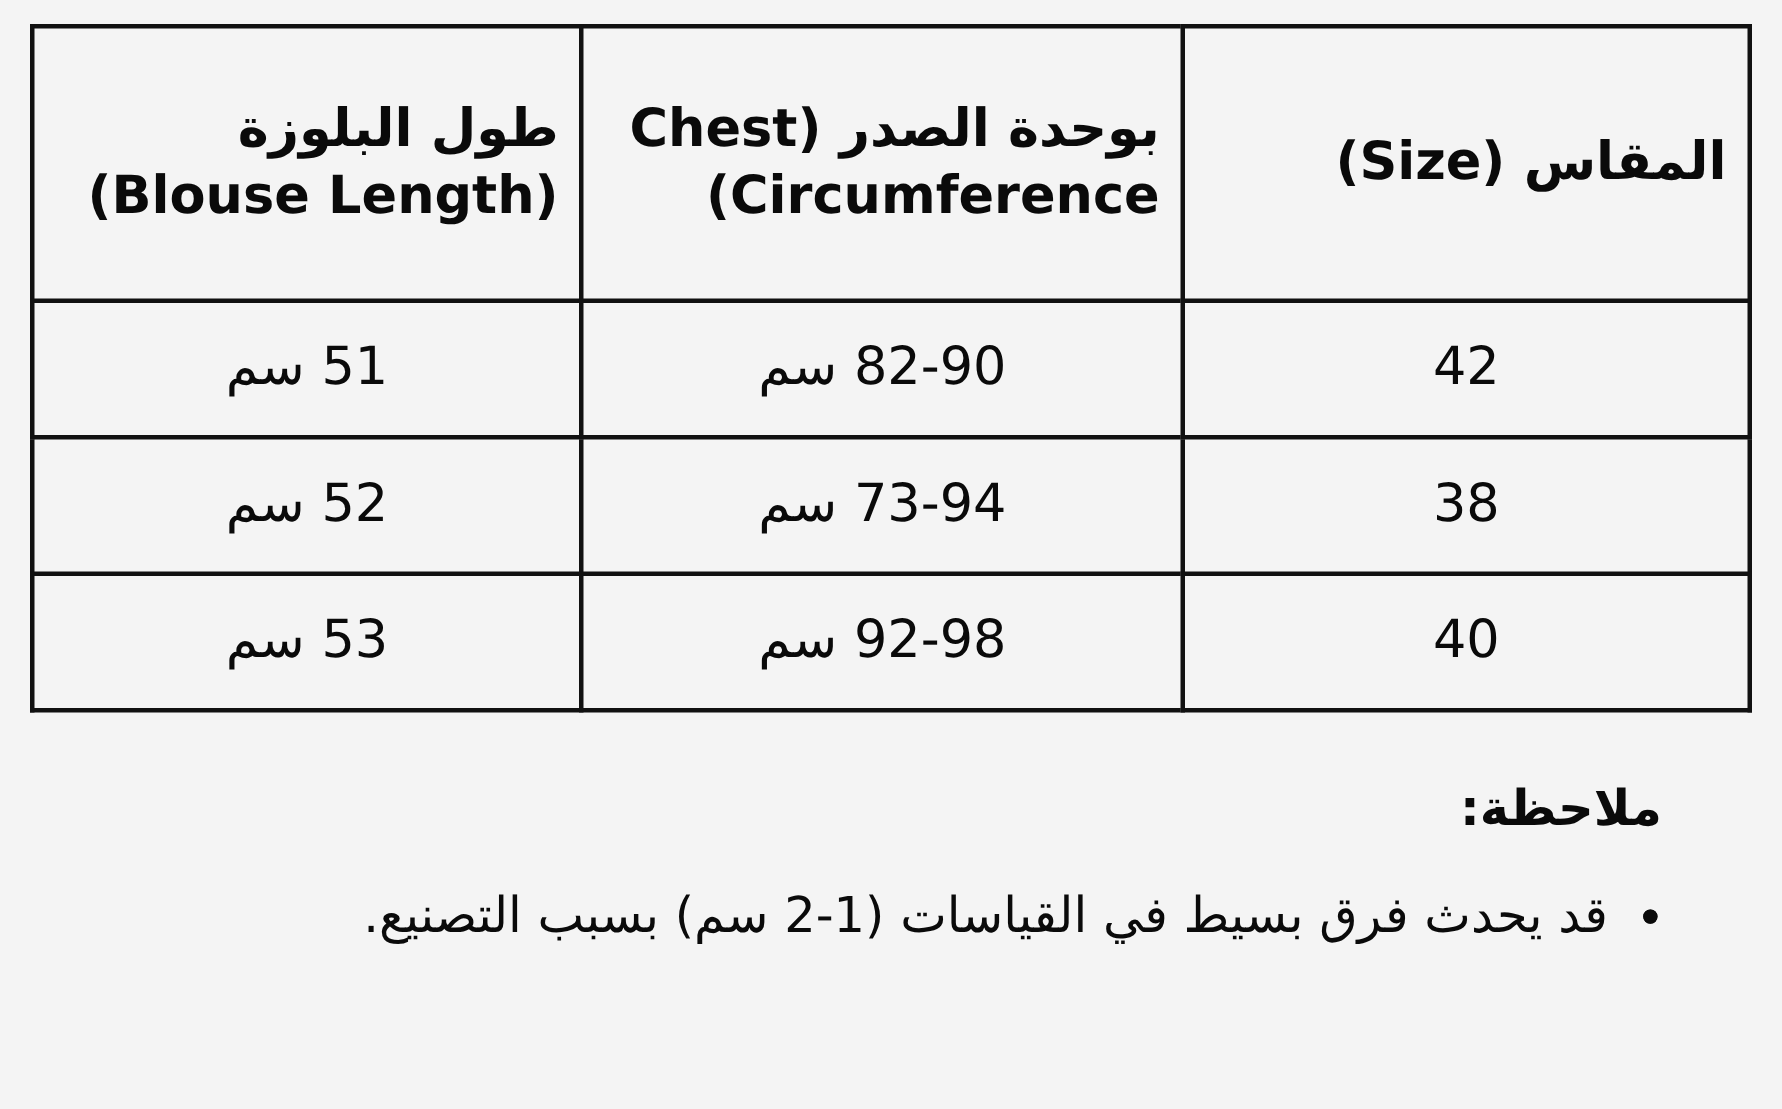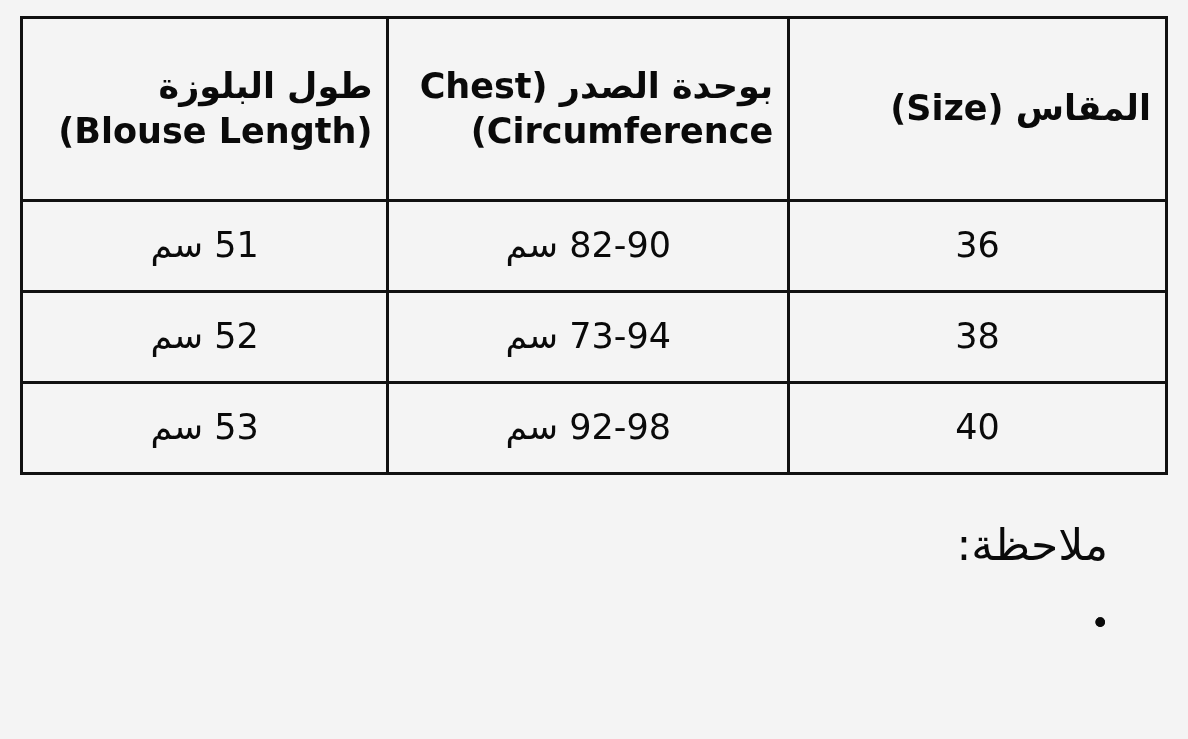--- a/index.html
+++ b/index.html
@@ -49,22 +49,22 @@
   }
   col.c-size { width: 33%; }
   col.c-chest { width: 35%; }
   col.c-length { width: 32%; }
 
   .notes {
     margin-top: 44px;
     direction: rtl;
   }
   .notes-title {
-    font-size: 44px;
-    font-weight: normal;
+    font-size: 33px;
+    font-weight: bold;
     padding-right: 60px;
     margin-bottom: 30px;
     color: #0a0a0a;
   }
   .notes-list {
     list-style: none;
     margin: 0;
     padding: 0 96px 0 0;
   }
   .notes-list li {
@@ -96,21 +96,21 @@
     </colgroup>
     <thead>
       <tr>
         <th>المقاس (Size)</th>
         <th>بوحدة الصدر (Chest Circumference)</th>
         <th>طول البلوزة (Blouse Length)</th>
       </tr>
     </thead>
     <tbody>
       <tr>
-        <td>36</td>
+        <td>42</td>
         <td>82-90 سم</td>
         <td>51 سم</td>
       </tr>
       <tr>
         <td>38</td>
         <td>73-94 سم</td>
         <td>52 سم</td>
       </tr>
       <tr>
         <td>40</td>
@@ -121,17 +121,18 @@
   </table>
 
   <div class="notes">
     <div class="notes-title">ملاحظة:</div>
     <ul class="notes-list">
       <li>
         <span class="bullet">•</span>
       </li>
       <li>
         <span class="bullet">•</span>
+        <span>قد يحدث فرق بسيط في القياسات (1-2 سم) بسبب التصنيع.</span>
       </li>
     </ul>
   </div>
 
 </div>
 
 </body></html>

